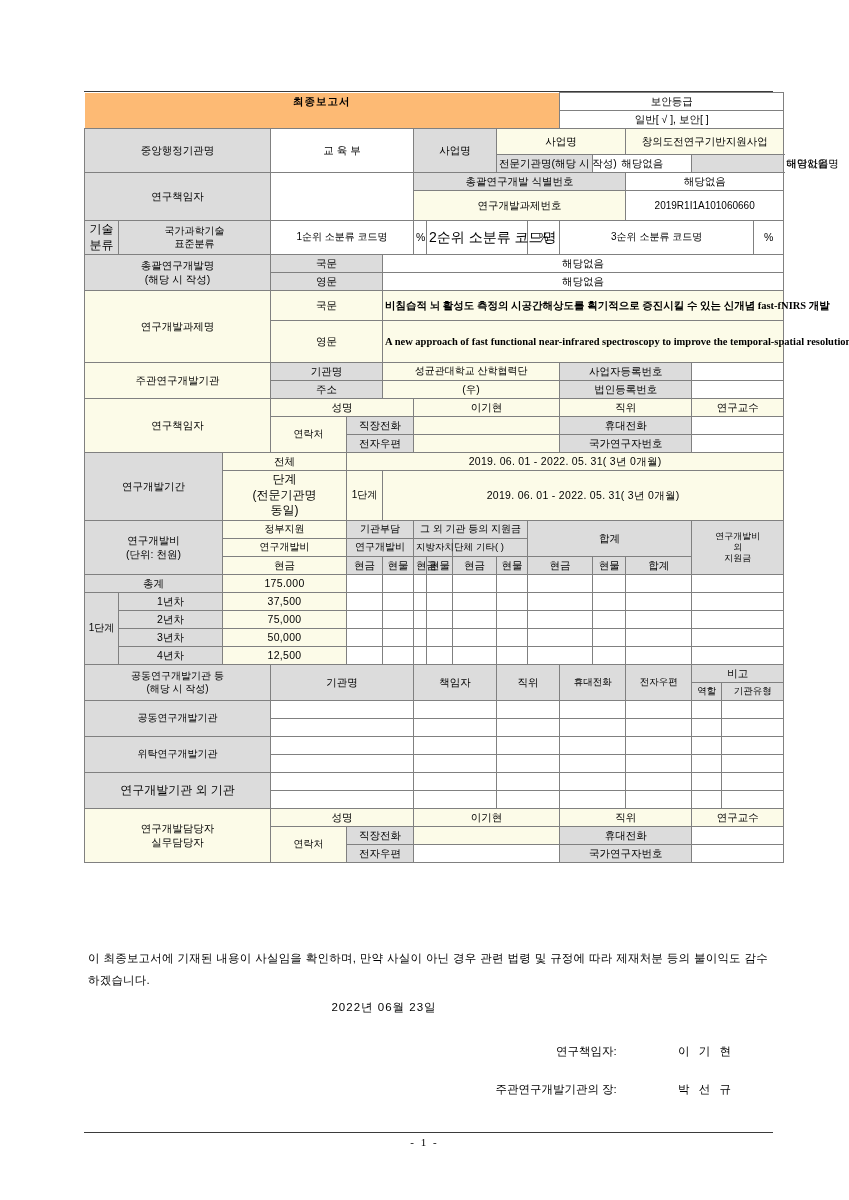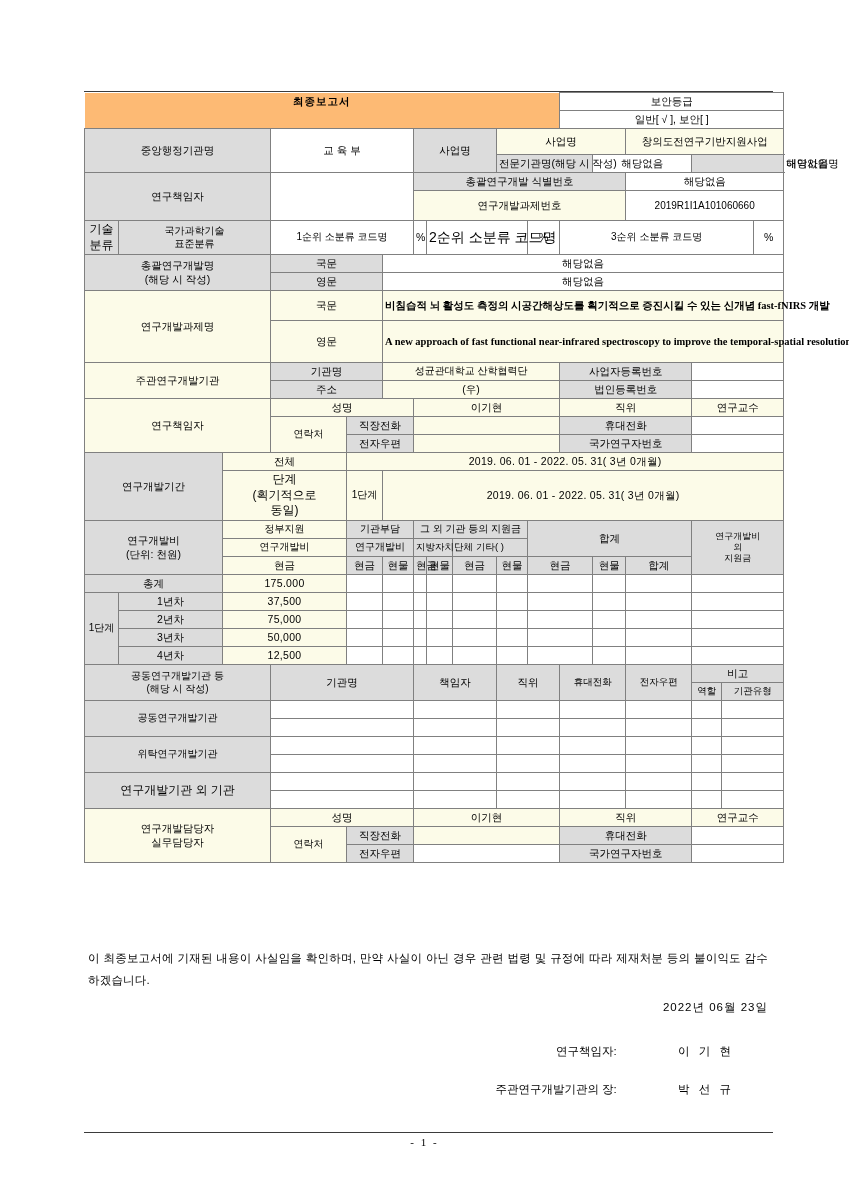--- a/index.html
+++ b/index.html
@@ -55,21 +55,21 @@
     font-size:9px; line-height:1.2;
   }
 
   .statement {
     position:absolute; left:88px; top:948px; width:680px;
     font-size:11.5px; line-height:1.9; text-align:justify;
     letter-spacing:0.2px;
   }
   .sig-date {
     position:absolute; left:0; top:1000px; width:768px;
-    text-align:right; font-size:11.5px; letter-spacing:1px;
+    text-align:center; font-size:11.5px; letter-spacing:1px;
   }
   .sig-row {
     position:absolute; left:0; width:768px; font-size:11.5px;
   }
   .sig-row .lab { display:inline-block; }
   .sig-row .val { display:inline-block; width:148px; text-align:left; letter-spacing:3px; }
 
   .footline { position:absolute; left:84px; top:1132px; width:689px; height:0;
               border-top:1.4px solid #3b3b3b; }
   .pagenum { position:absolute; left:0; top:1136px; width:849px; text-align:center;
@@ -212,21 +212,21 @@
     </tr>
 
     <tr>
       <td class="gray" colspan="2" rowspan="2">연구개발기간</td>
       <td class="cream" colspan="2">전체</td>
       <td class="cream num" colspan="14">2019. 06. 01 - 2022. 05. 31(  3년   0개월)</td>
     </tr>
     <tr>
       <td class="cream tight" colspan="2" style="height:50px;font-size:12px">
         <span>단계</span><br>
-        <span>(획기적으로</span><br>
+        <span>(전문기관명</span><br>
         <span>동일)</span>
       </td>
       <td class="cream" style="font-size:10px">1단계</td>
       <td class="cream num" colspan="13">2019. 06. 01 - 2022. 05. 31(  3년   0개월)</td>
     </tr>
 
     <tr>
       <td class="gray" colspan="2" rowspan="3">
         <span>연구개발비</span><br>
         <span>(단위: 천원)</span>

